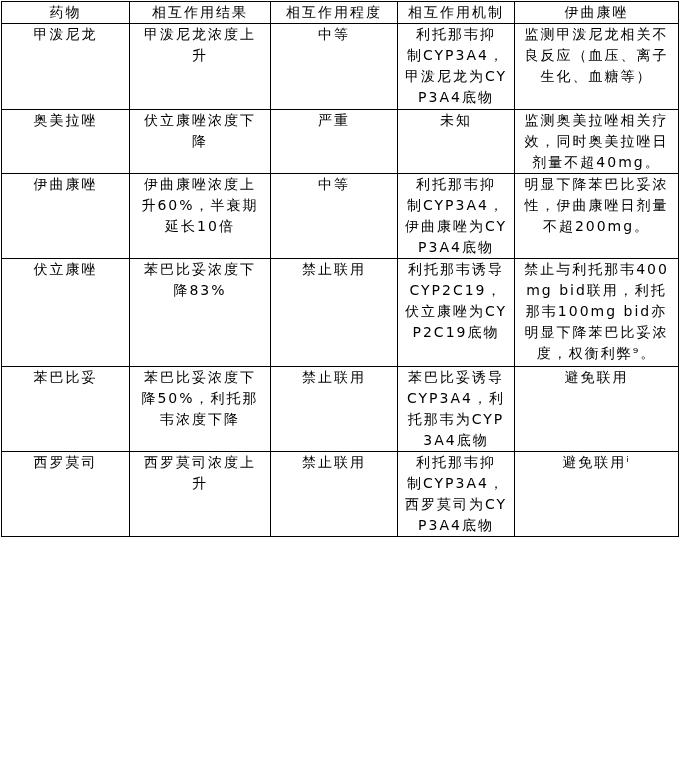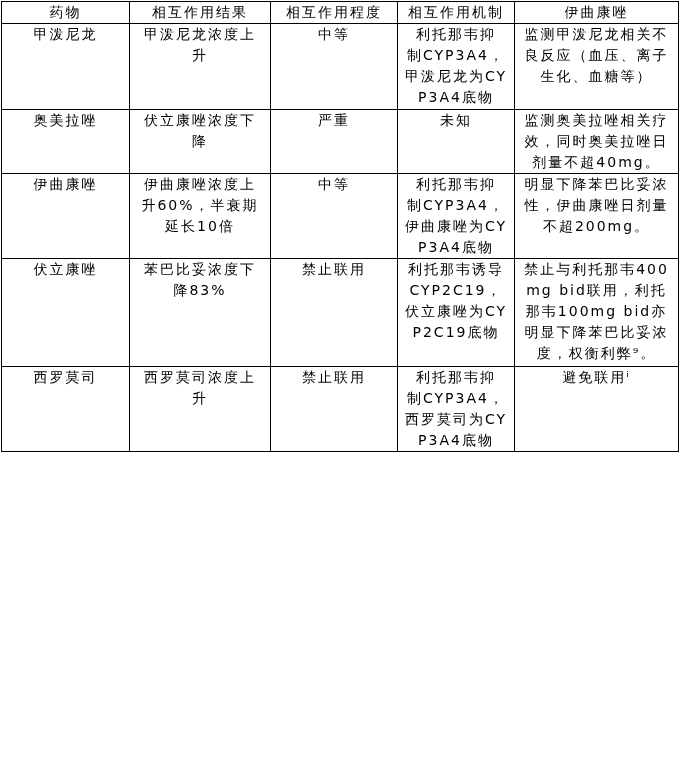--- a/index.html
+++ b/index.html
@@ -111,20 +111,32 @@
 CYP2C19，
 伏立康唑为CY
 P2C19底物</td>
       <td>禁止与利托那韦400
 mg bid联用，利托
 那韦100mg bid亦
 明显下降苯巴比妥浓
 度，权衡利弊⁹。</td>
     </tr>
     <tr class="h85">
+      <td>苯巴比妥</td>
+      <td>苯巴比妥浓度下
+降50%，利托那
+韦浓度下降</td>
+      <td>禁止联用</td>
+      <td>苯巴比妥诱导
+CYP3A4，利
+托那韦为CYP
+3A4底物</td>
+      <td>避免联用</td>
+    </tr>
+    <tr class="h85">
       <td>西罗莫司</td>
       <td>西罗莫司浓度上
 升</td>
       <td>禁止联用</td>
       <td>利托那韦抑
 制CYP3A4，
 西罗莫司为CY
 P3A4底物</td>
       <td>避免联用ⁱ</td>
     </tr>

